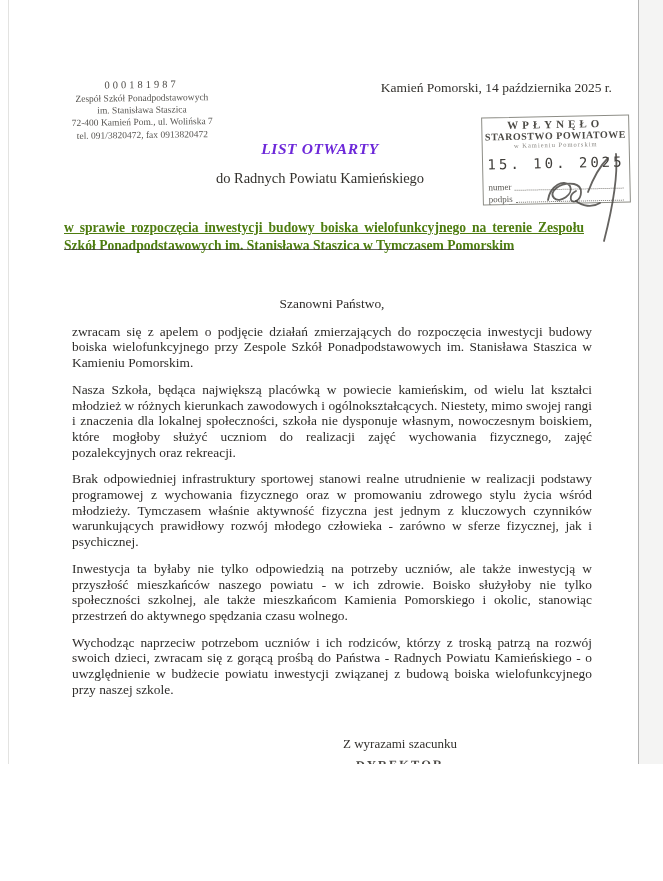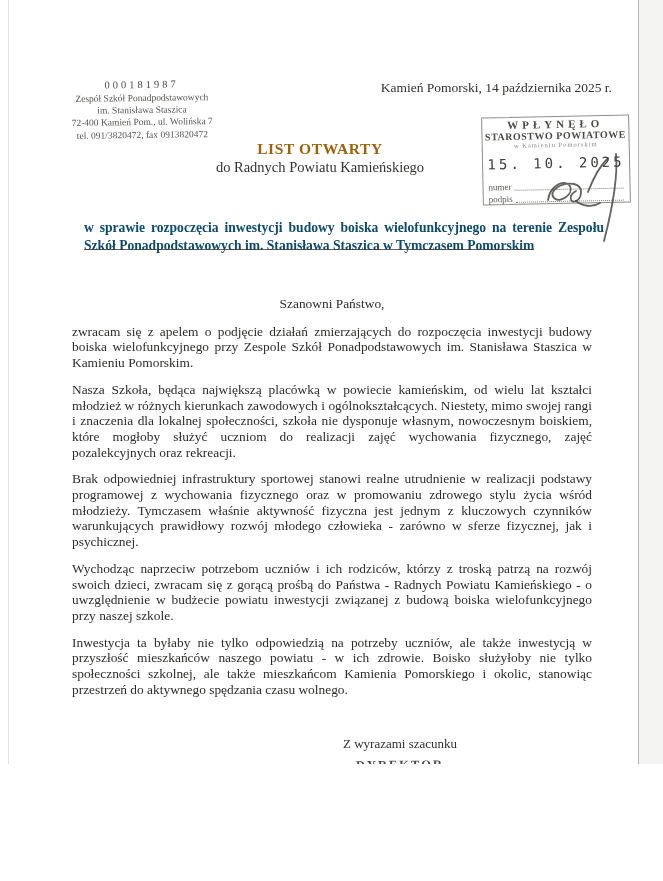--- a/index.html
+++ b/index.html
@@ -34,26 +34,26 @@
     letter-spacing:3px; color:#403e3a; margin-top:7px;}
   .received-stamp .rs-fields{margin-top:9px; padding:0 5px; text-align:left;}
   .rs-field{display:flex; align-items:flex-end; font-size:9px; color:#5a5853; line-height:12px;}
   .rs-field .leader{flex:1; border-bottom:1px dotted #7d7b76; margin:0 1px 2px 3px; height:1px;}
 
   .stamp-scrawl{position:absolute; left:520px; top:148px; width:120px; height:100px; z-index:3;}
   .stamp-scrawl path{fill:none; stroke:#4a4844; stroke-width:1.8; stroke-linecap:round; opacity:.85;}
 
   
   .title-block{position:absolute; left:20px; top:140px; width:600px; text-align:center;}
-  .title{font-size:15.5px; font-weight:bold; letter-spacing:0.6px; color:#a16207;}
-  .subtitle{font-size:14.5px; margin-top:1px; color:#33312d;}
+  .title{font-size:15.5px; font-weight:bold; letter-spacing:0.6px; color:#6d28d9;font-style:italic;}
+  .subtitle{font-size:14.5px; margin-top:12px; color:#33312d;}
 
   
-  .subject{position:absolute; left:84px; top:219px; width:520px;
-    font-weight:bold; font-size:13.6px; line-height:17.5px; color:#0c4a6e;}
+  .subject{position:absolute; left:64px; top:219px; width:520px;
+    font-weight:bold; font-size:13.6px; line-height:17.5px; color:#4d7c0f;text-decoration:underline;}
   .subject .l1{text-align:justify; text-align-last:justify;}
   .subject .l2{position:relative; display:inline-block;}
   .subject .l2::after{content:""; position:absolute; left:0; right:0; bottom:4px;
     height:1px; background:#3d3b38; opacity:.8;}
 
   
   .letter-body{position:absolute; left:72px; top:296px; width:520px;
     font-size:13.4px; line-height:15.7px; text-align:justify; color:#2f2d2a;}
   .letter-body .salutation{margin:0 0 12px 0; text-align:center;}
   .letter-body p.para{margin:0 0 11px 0;}
@@ -119,22 +119,22 @@
     <div class="l1">w sprawie rozpoczęcia inwestycji budowy boiska wielofunkcyjnego na terenie Zespołu</div>
     <span class="l2">Szkół Ponadpodstawowych im. Stanisława Staszica w Tymczasem Pomorskim</span>
   </div>
 
   <div class="letter-body">
     <div class="salutation">Szanowni Państwo,</div>
     <div>
         <p class="para">zwracam się z apelem o podjęcie działań zmierzających do rozpoczęcia inwestycji budowy boiska wielofunkcyjnego przy Zespole Szkół Ponadpodstawowych im. Stanisława Staszica w Kamieniu Pomorskim.</p>
         <p class="para">Nasza Szkoła, będąca największą placówką w powiecie kamieńskim, od wielu lat kształci młodzież w różnych kierunkach zawodowych i ogólnokształcących. Niestety, mimo swojej rangi i znaczenia dla lokalnej społeczności, szkoła nie dysponuje własnym, nowoczesnym boiskiem, które mogłoby służyć uczniom do realizacji zajęć wychowania fizycznego, zajęć pozalekcyjnych oraz rekreacji.</p>
         <p class="para">Brak odpowiedniej infrastruktury sportowej stanowi realne utrudnienie w realizacji podstawy programowej z wychowania fizycznego oraz w promowaniu zdrowego stylu życia wśród młodzieży. Tymczasem właśnie aktywność fizyczna jest jednym z kluczowych czynników warunkujących prawidłowy rozwój młodego człowieka - zarówno w sferze fizycznej, jak i psychicznej.</p>
+        <p class="para">Inwestycja ta byłaby nie tylko odpowiedzią na potrzeby uczniów, ale także inwestycją w przyszłość mieszkańców naszego powiatu - w ich zdrowie. Boisko służyłoby nie tylko społeczności szkolnej, ale także mieszkańcom Kamienia Pomorskiego i okolic, stanowiąc przestrzeń do aktywnego spędzania czasu wolnego.</p>
         <p class="para">Wychodząc naprzeciw potrzebom uczniów i ich rodziców, którzy z troską patrzą na rozwój swoich dzieci, zwracam się z gorącą prośbą do Państwa - Radnych Powiatu Kamieńskiego - o uwzględnienie w budżecie powiatu inwestycji związanej z budową boiska wielofunkcyjnego przy naszej szkole.</p>
-        <p class="para">Inwestycja ta byłaby nie tylko odpowiedzią na potrzeby uczniów, ale także inwestycją w przyszłość mieszkańców naszego powiatu - w ich zdrowie. Boisko służyłoby nie tylko społeczności szkolnej, ale także mieszkańcom Kamienia Pomorskiego i okolic, stanowiąc przestrzeń do aktywnego spędzania czasu wolnego.</p>
       </div>
   </div>
 
   <div class="closing-block">
     <div class="closing-line">Z wyrazami szacunku</div>
     <div class="director-stamp">
       <div class="d1">DYREKTOR</div>
       <div class="d2">Zespołu Szkół Ponadpodstawowych</div>
       <div class="d3">w Kamieniu Pomorskim</div>
     </div>

